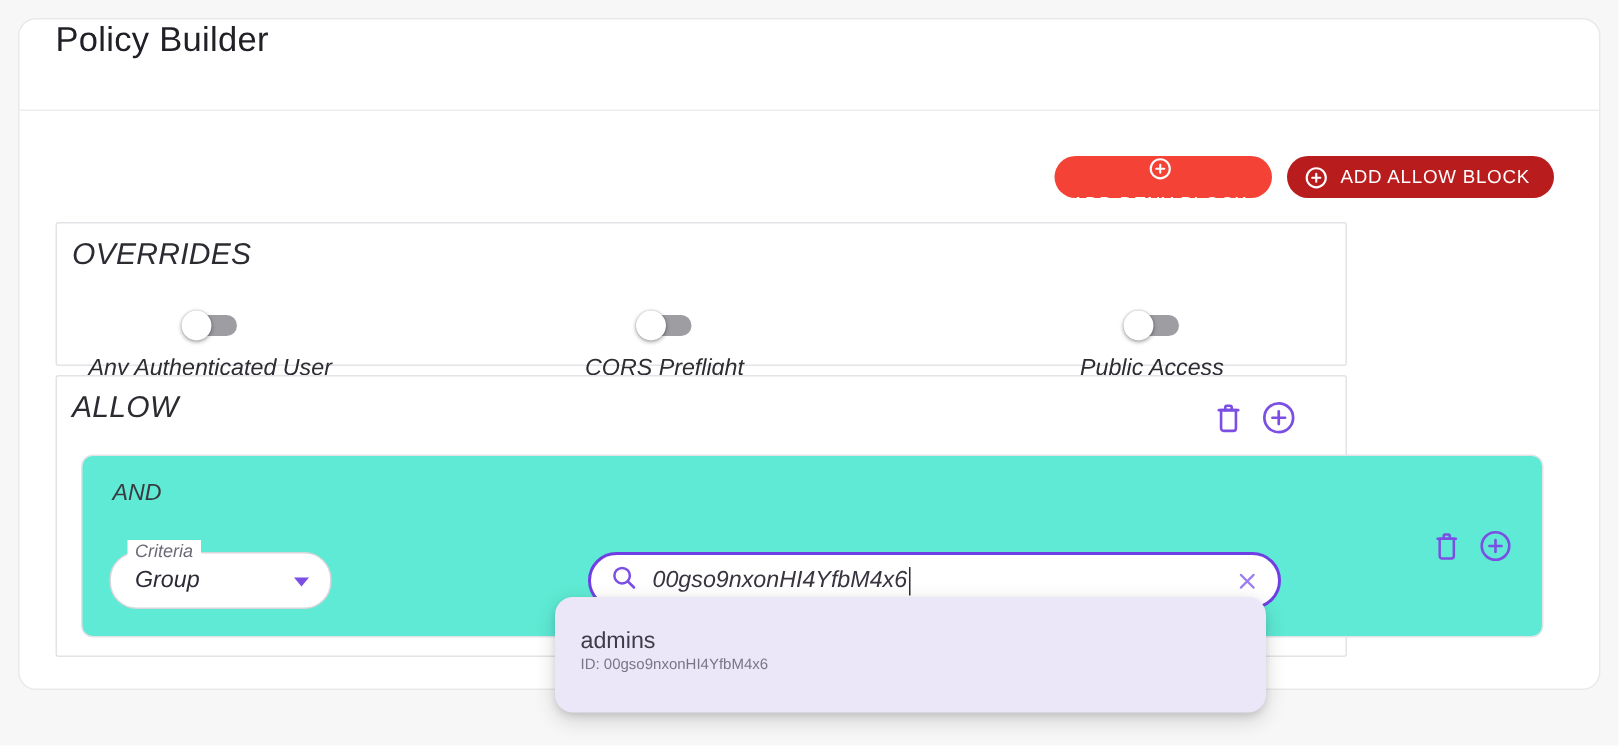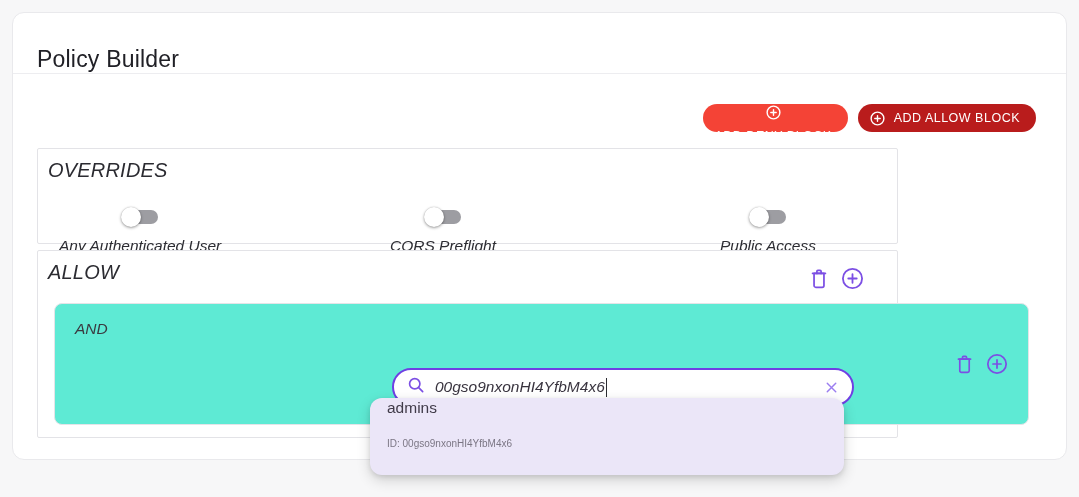--- a/index.html
+++ b/index.html
@@ -14,21 +14,21 @@
   .screen { position:absolute; left:0; top:0; width:1079px; height:497px; }
 
   
   .card {
     position:absolute; left:12px; top:12px; width:1055px; height:448px;
     background:#ffffff; border:1px solid #e9e9ec; border-radius:12px;
   }
   .card-header {
     position:absolute; left:0; top:0; right:0; height:61px;
     border-bottom:1px solid #ededf0;
-    display:flex; align-items:flex-end; padding-left:24px;
+    display:flex; align-items:flex-start; padding-left:24px;
   }
   .card-title { font-size:23px; font-weight:500; color:#202026; letter-spacing:.2px; }
 
   
   .btn-row { position:absolute; top:91px; right:30px; display:flex; gap:10px; }
   .btn-pill {
     height:28px; border:none; border-radius:14px; color:#fff; cursor:pointer;
     display:flex; align-items:center; gap:8px; padding:0 16px 0 11px;
     font-family:"Liberation Sans", sans-serif;
     font-size:12.5px; font-weight:500; letter-spacing:.5px; white-space:nowrap;
@@ -104,21 +104,21 @@
   .text-caret { display:inline-block; width:1.5px; height:19px; background:#2c2c32; vertical-align:-4px; margin-left:1px; }
   .clear-btn { margin-left:auto; color:#9b7df0; }
 
   
   .suggestion-panel {
     position:absolute; left:370px; top:398px; width:474px; height:77px;
     background:#ebe6f8; border-radius:12px; z-index:50;
     box-shadow:0 5px 14px rgba(0,0,0,.16), 0 2px 5px rgba(0,0,0,.10);
     cursor:pointer;
   }
-  .suggestion-name { position:absolute; left:17px; top:1px; font-size:15.5px; font-weight:500; color:#403b49; }
+  .suggestion-name { position:absolute; left:17px; top:21px; font-size:15.5px; font-weight:500; color:#403b49; }
   .suggestion-id   { position:absolute; left:17px; top:40px; font-size:10px; color:#7b7684; }
 </style>
 </head>
 <body>
 
 <div class="screen">
 
   <div class="card">
 
     <div class="card-header">
@@ -193,20 +193,25 @@
                 <circle cx="12" cy="12" r="10" fill="none" stroke="currentColor" stroke-width="1.9"></circle>
                 <path d="M12 7.6v8.8M7.6 12h8.8" stroke="currentColor" stroke-width="1.9" stroke-linecap="round"></path>
               </svg>
           </span>
         </button>
       </div>
 
       <div class="and-box">
         <div class="and-label">AND</div>
 
+        <div class="select-outline" style="left:18px; width:148px;">
+          <span class="select-label">Criteria</span>
+          <span class="select-value">Group</span>
+          <span class="caret-down"></span>
+        </div>
 
 
         <div class="search-field">
           <span class="mag">
             <svg width="20" height="20" viewBox="0 0 24 24" fill="none" stroke="currentColor" stroke-width="2" stroke-linecap="round">
               <circle cx="10.5" cy="10.5" r="6.2"></circle>
               <path d="M15.2 15.2L20 20"></path>
             </svg>
           </span>
           <span class="search-text">00gso9nxonHI4YfbM4x6</span>

